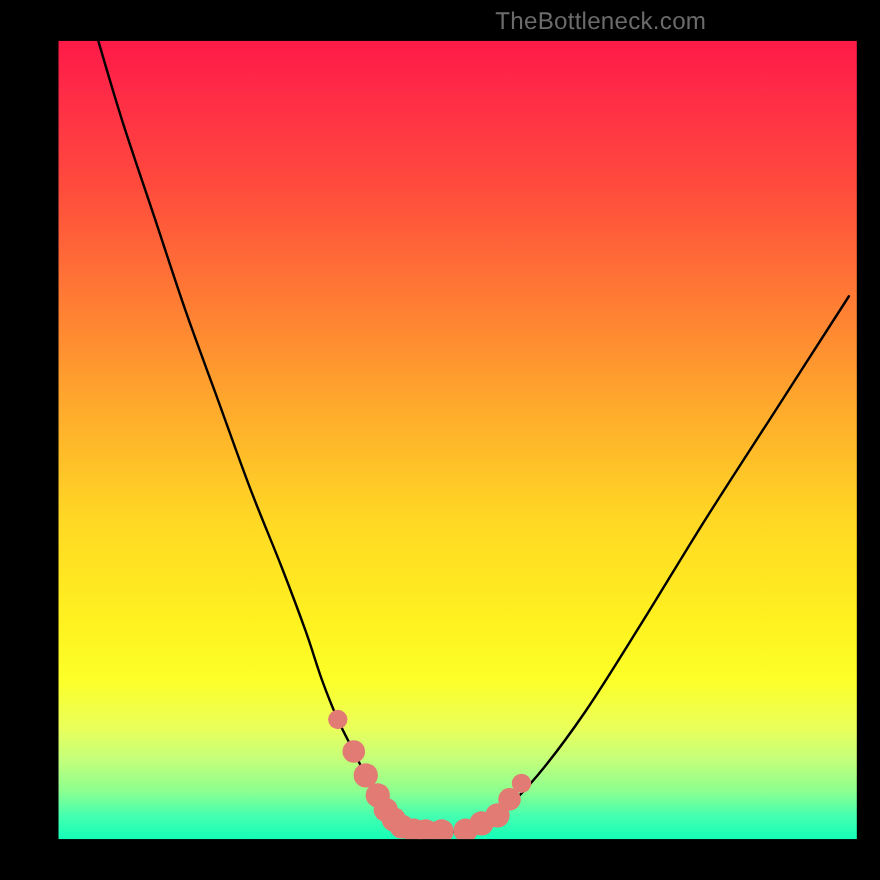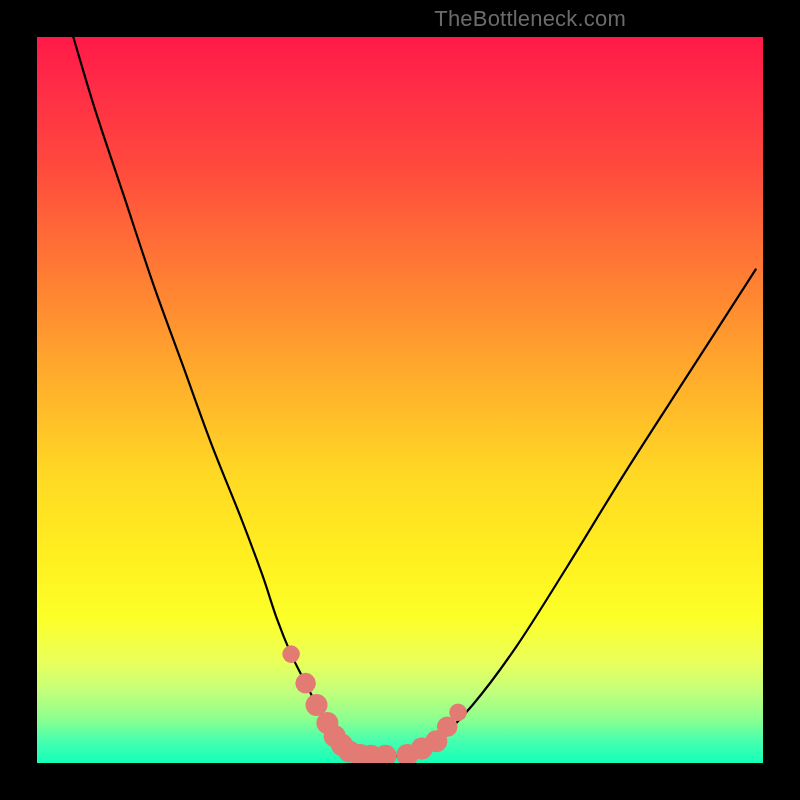--- a/index.html
+++ b/index.html
@@ -6,21 +6,21 @@
     margin: 0;
     padding: 0;
     width: 800px;
     height: 800px;
     background: #000;
     overflow: hidden;
     font-family: Arial, Helvetica, sans-serif;
   }
   .frame {
     position: absolute;
-    left: 0;
+    left: 16px;
     top: 0;
     width: 640px;
     height: 800px;
     background: #000;
   }
   .plot-area {
     position: absolute;
     left: 37px;
     top: 37px;
     width: 726px;

